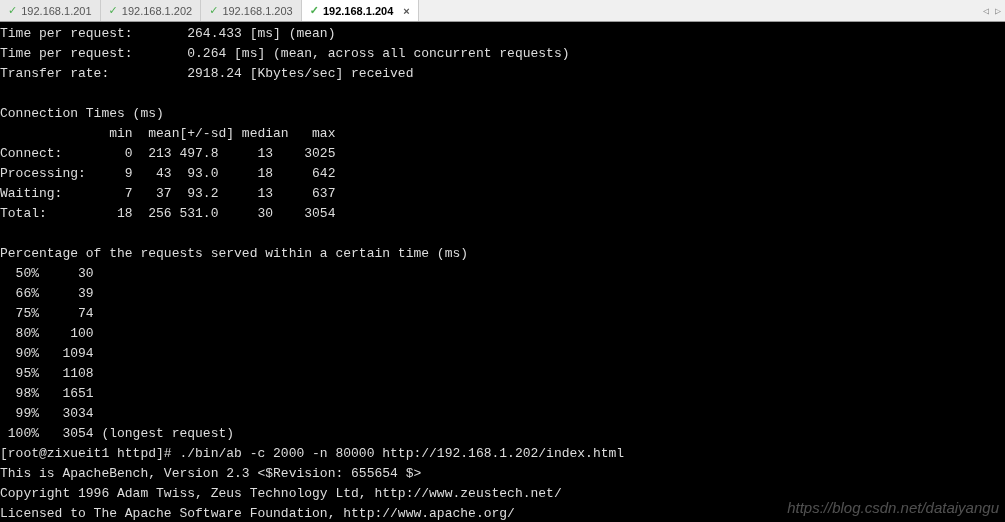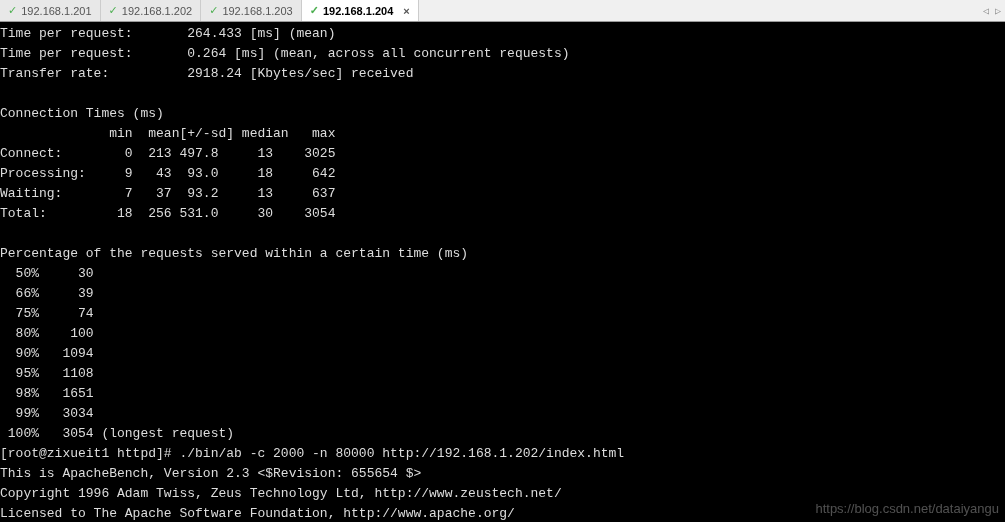--- a/index.html
+++ b/index.html
@@ -65,21 +65,22 @@
       font-family: "Consolas", "Courier New", monospace;
       font-size: 13px;
       letter-spacing: 0;
     }
     .watermark {
       position: absolute;
       right: 6px;
       bottom: 6px;
       color: rgba(200,200,200,0.4);
       font-family: Arial, sans-serif;
-      font-size: 13px;
+      font-size: 15px;
+      font-style: italic;
     }
   </style>
 </head>
 <body>
 
 <div class="tab-bar">
   <div class="tab">
     <span class="tick">✓</span>
     <span>192.168.1.201</span>
   </div>

